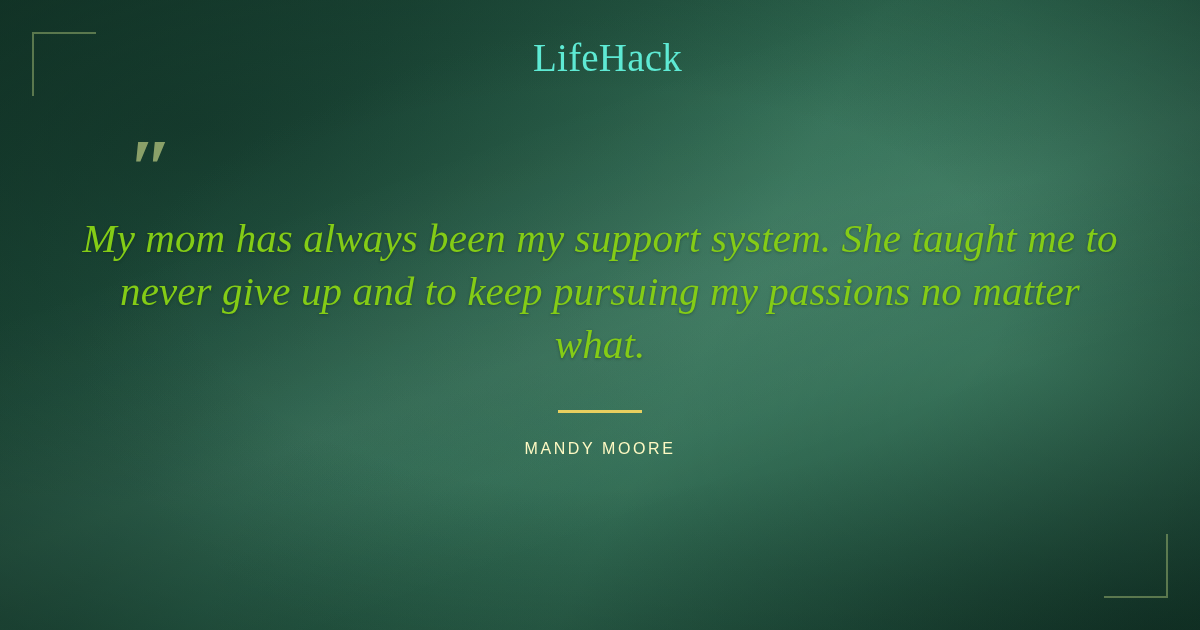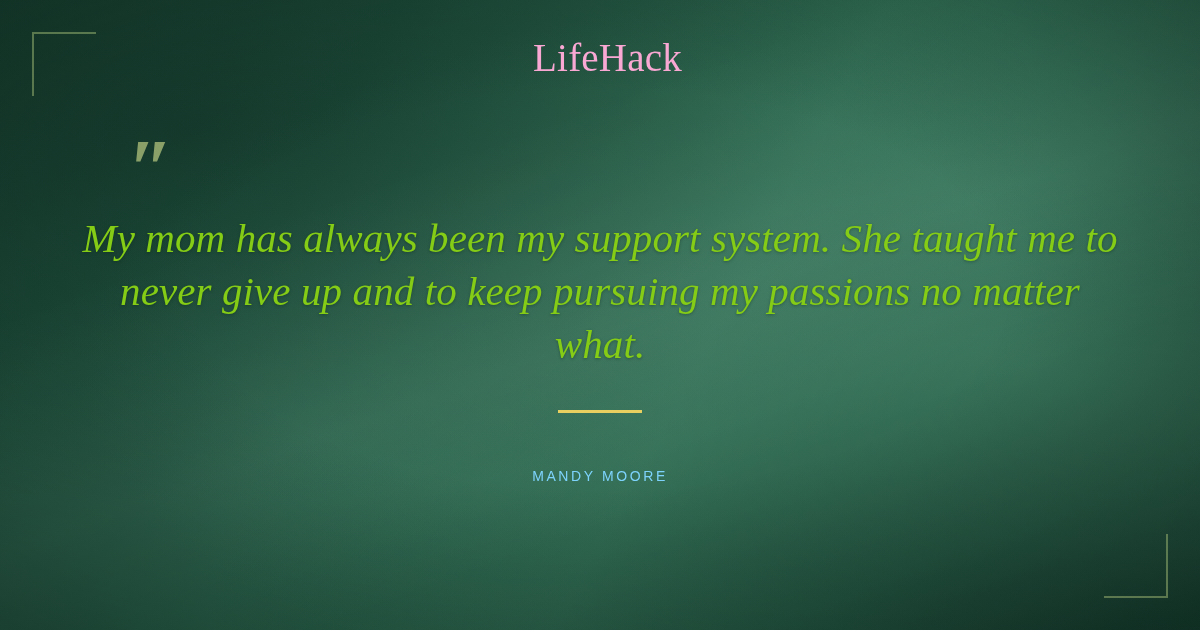--- a/index.html
+++ b/index.html
@@ -72,21 +72,21 @@
   .brand {
     position: absolute;
     top: 38px;
     left: 0;
     right: 0;
     text-align: center;
     font-family: "Liberation Serif", "DejaVu Serif", serif;
     font-size: 39px;
     line-height: 1;
     font-weight: 400;
-    color: #f9a8d4;
+    color: #5eead4;
     letter-spacing: 0.2px;
     margin-left: 15px;
   }
 
   .quote-mark {
     position: absolute;
     top: 128px;
     left: 128px;
     font-family: "Liberation Serif", "DejaVu Serif", serif;
     font-style: italic;
@@ -123,26 +123,25 @@
     background: #e8cf5f;
   }
 
   .attribution {
     position: absolute;
     top: 440px;
     left: 0;
     right: 0;
     text-align: center;
     font-family: "Liberation Sans", "DejaVu Sans", sans-serif;
-    font-size: 14px;
+    font-size: 16px;
     font-weight: 400;
     letter-spacing: 2.6px;
-    color: #7dd3fc;
+    color: #fef9c3;
     text-transform: uppercase;
-    margin-top: 28px;
   }
 </style>
 </head>
 <body>
 
 <div class="card">
 
   <div class="bg-base"></div>
   <div class="bg-sheen"></div>
   <div class="bg-vignette"></div>

